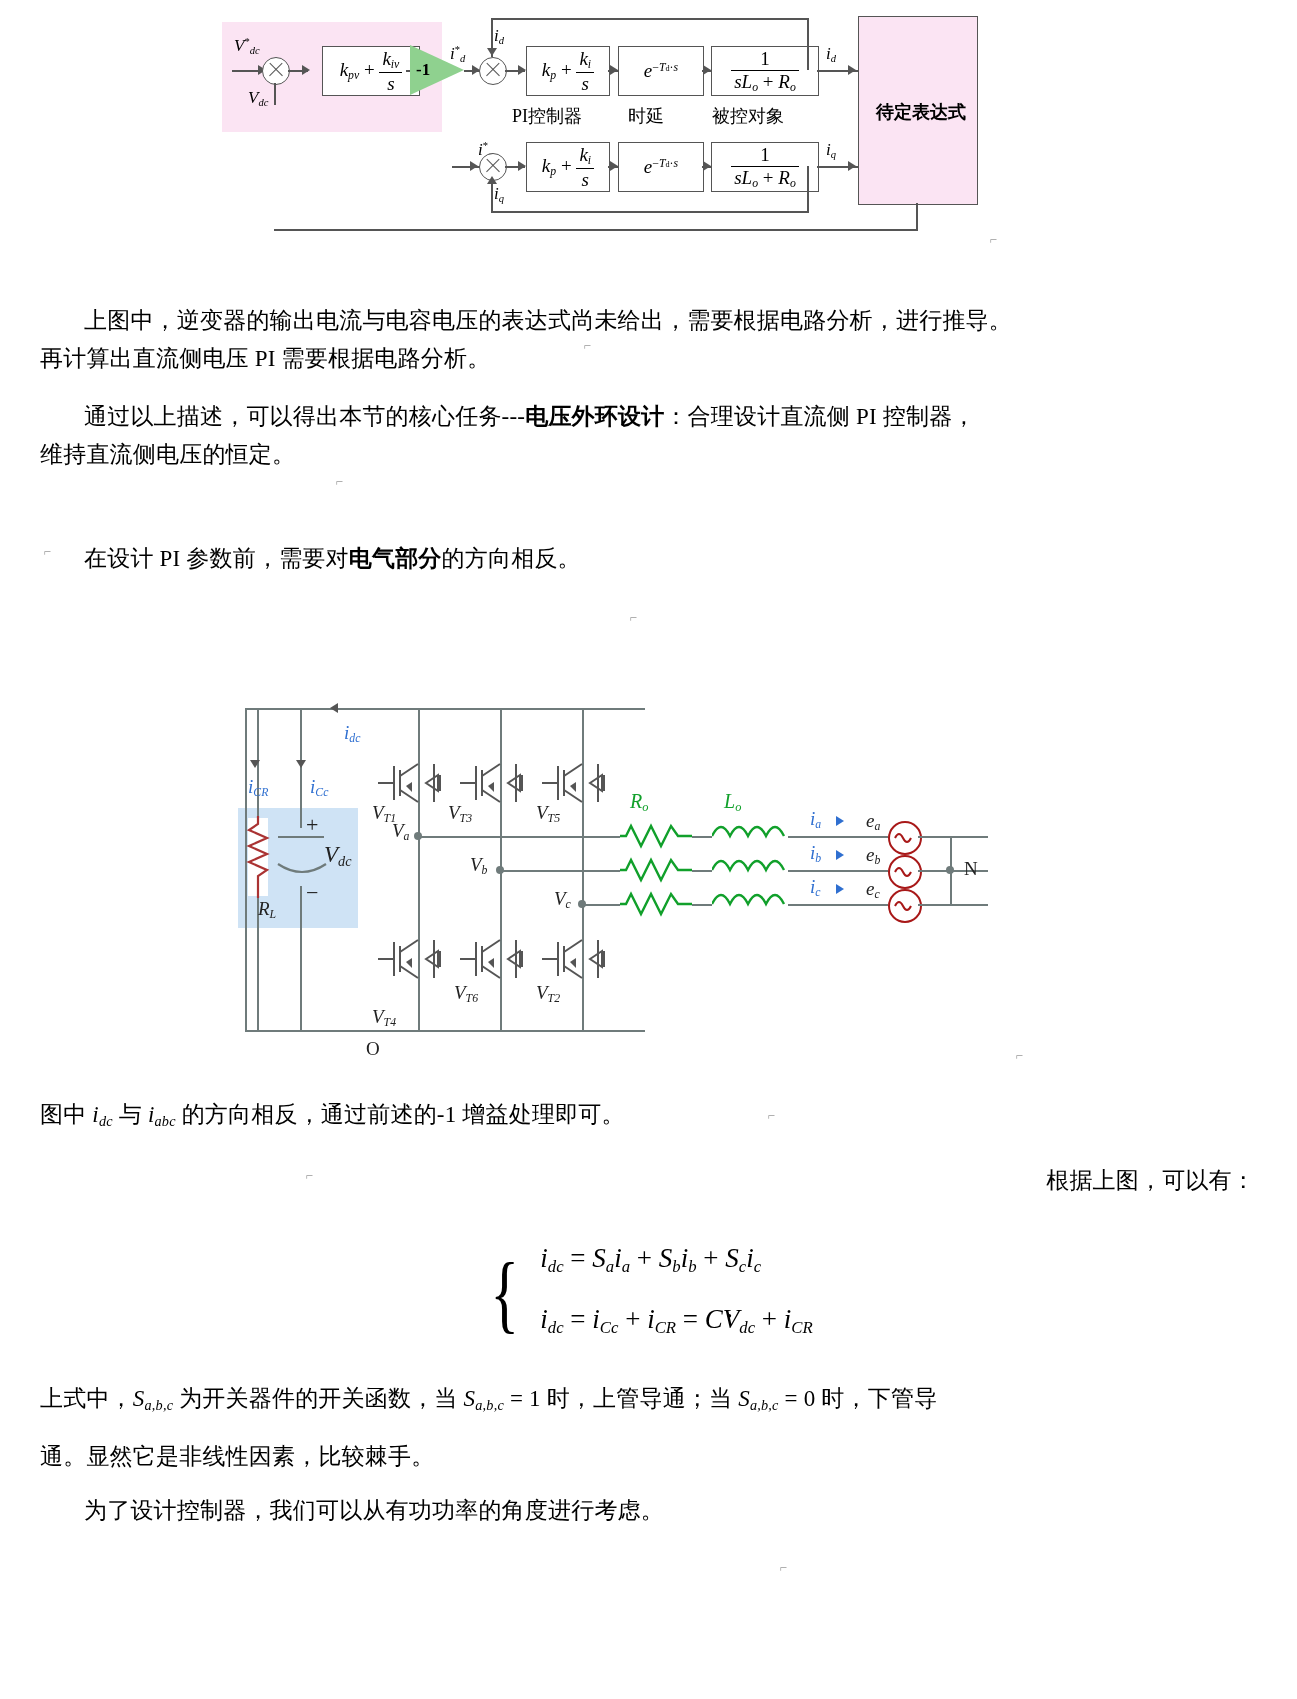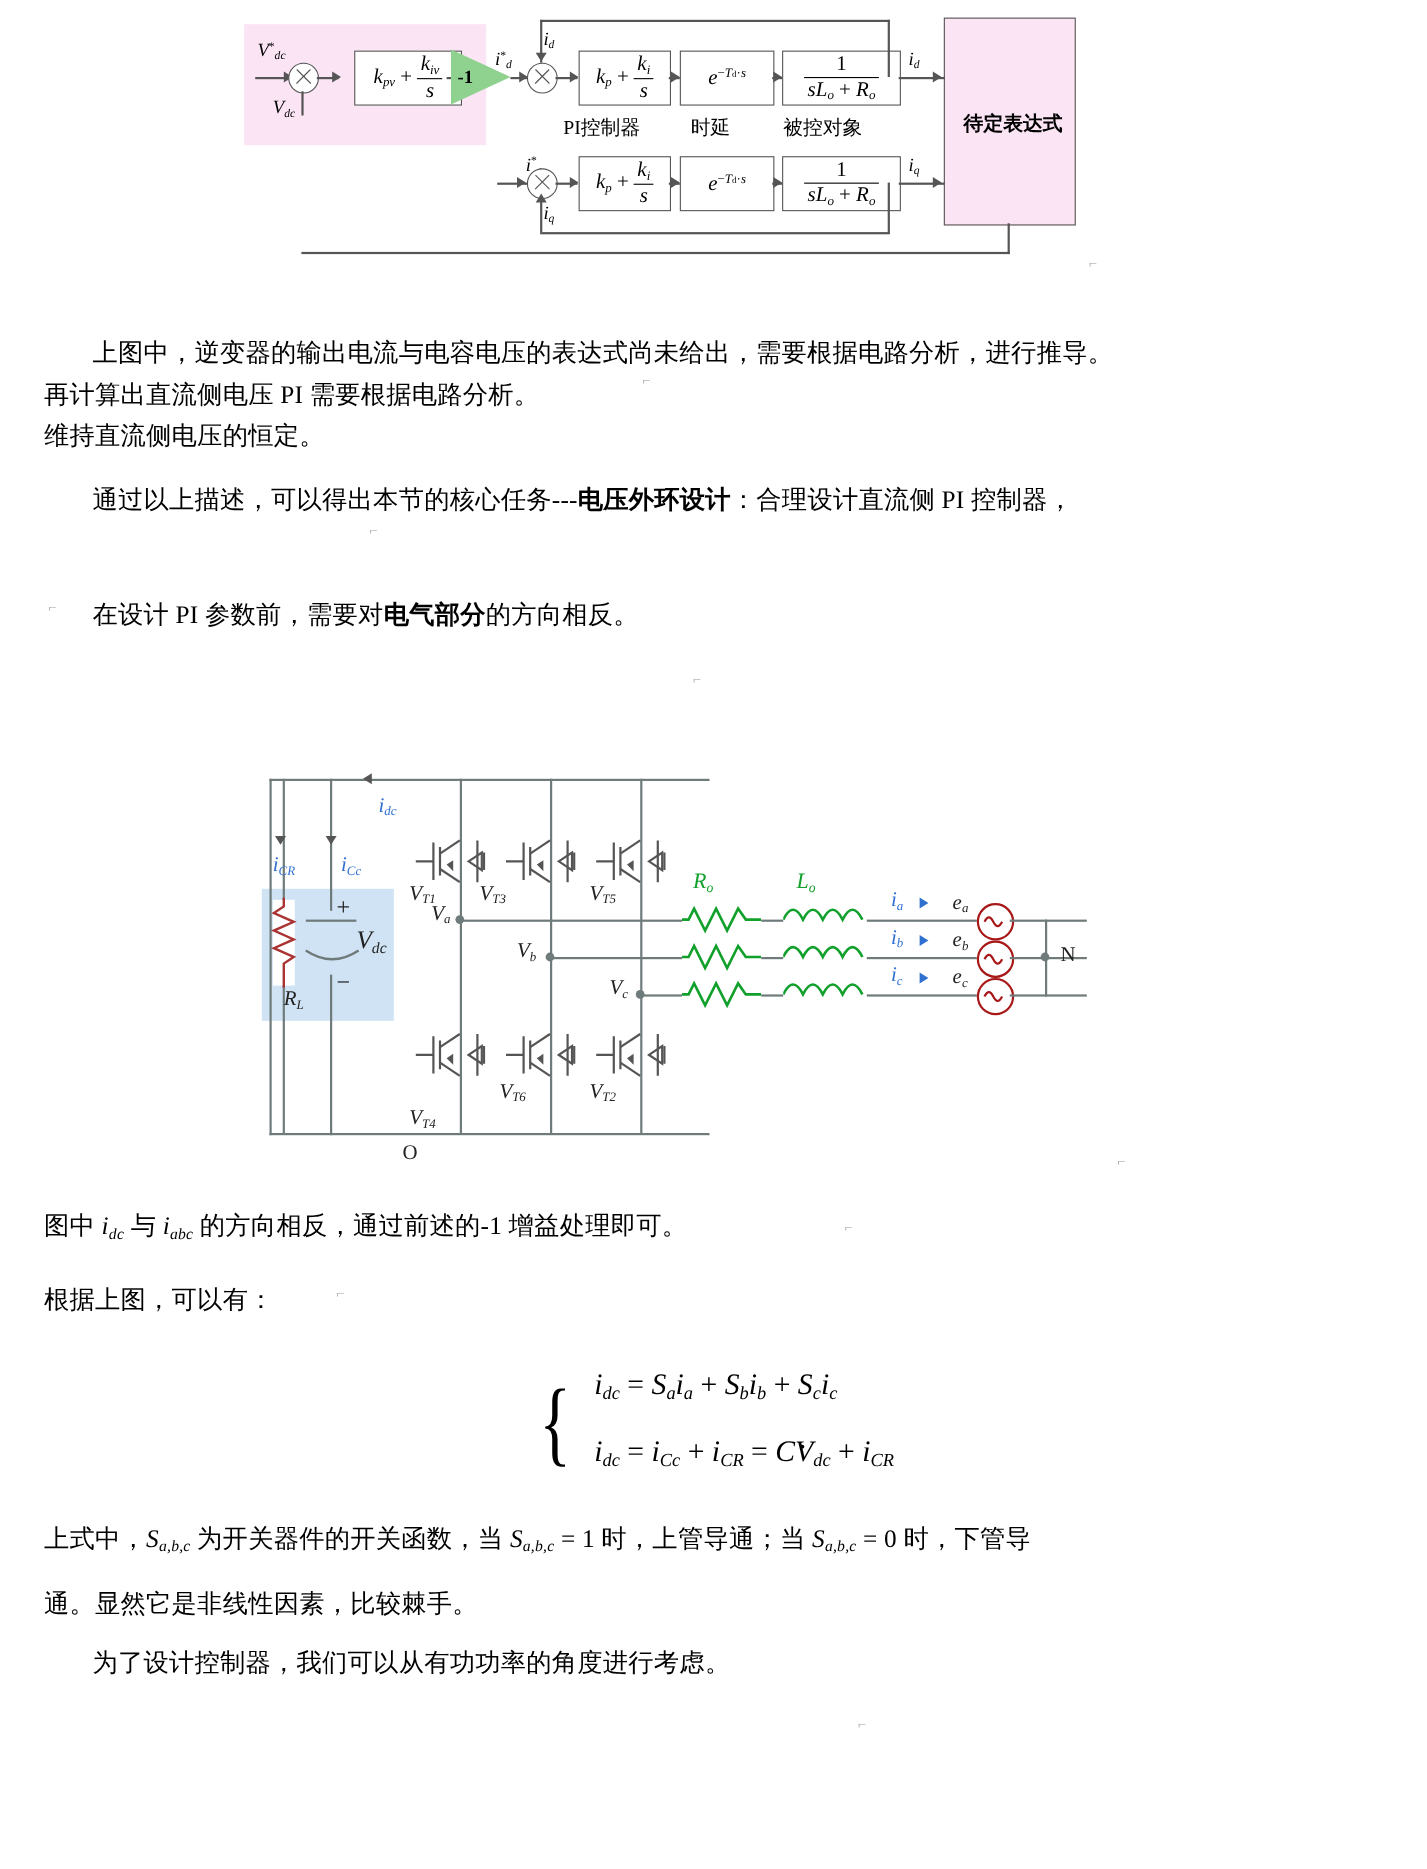--- a/index.html
+++ b/index.html
@@ -284,24 +284,24 @@
     <div class="ln lnv" style="left:807px; top:166px; height:46px;"></div>
     <div class="ln lnh" style="left:491px; top:211px; width:318px;"></div>
 
     <div class="ln lnv" style="left:916px; top:203px; height:28px;"></div>
     <div class="ln lnh" style="left:274px; top:229px; width:644px;"></div>
   </div>
 
   <div style="position:absolute; left:40px; top:258px; width:1215px;margin-top:44px;">
     <div class="para indent">上图中，逆变器的输出电流与电容电压的表达式尚未给出，需要根据电路分析，进行推导。</div>
     <div class="para">再计算出直流侧电压 PI 需要根据电路分析。</div>
-    <div class="para">维持直流侧电压的恒定。</div>
     <div class="para indent" style="margin-top:20px;">
       <span>通过以上描述，可以得出本节的核心任务---</span><span class="bold">电压外环设计</span><span>：合理设计直流侧 PI 控制器，</span>
     </div>
+    <div class="para">维持直流侧电压的恒定。</div>
     <div class="para indent" style="margin-top:66px;">
       <span>在设计 PI 参数前，需要对</span><span class="bold">电气部分</span><span>的方向相反。</span>
     </div>
   </div>
 
   <div class="marknote" style="left:990px; top:232px;">⌐</div>
   <div class="marknote" style="left:584px; top:338px;">⌐</div>
   <div class="marknote" style="left:336px; top:474px;">⌐</div>
   <div class="marknote" style="left:44px; top:544px;">⌐</div>
   <div class="marknote" style="left:630px; top:610px;">⌐</div>
@@ -409,21 +409,21 @@
       <polyline points="24,8 24,34" stroke="#555" stroke-width="2" fill="none"></polyline>
       <polyline points="24,14 42,2" stroke="#555" stroke-width="2" fill="none"></polyline>
       <polyline points="24,28 42,40" stroke="#555" stroke-width="2" fill="none"></polyline>
       <polygon points="30,24 36,20 36,30" fill="#555"></polygon>
       <polyline points="58,2 58,40" stroke="#555" stroke-width="2" fill="none"></polyline>
       <polygon points="50,21 62,13 62,29" fill="none" stroke="#555" stroke-width="2"></polygon>
       <polyline points="64,13 64,29" stroke="#555" stroke-width="2"></polyline>
     </svg>
 
     <div class="blklbl" style="left:372px; top:112px;"><span class="mi">V</span><span class="sub">T1</span></div>
-    <div class="blklbl" style="left:436px; top:112px;text-align:right;"><span class="mi">V</span><span class="sub">T3</span></div>
+    <div class="blklbl" style="left:448px; top:112px;text-align:right;"><span class="mi">V</span><span class="sub">T3</span></div>
     <div class="blklbl" style="left:536px; top:112px;"><span class="mi">V</span><span class="sub">T5</span></div>
     <div class="blklbl" style="left:372px; top:292px;margin-top:24px;"><span class="mi">V</span><span class="sub">T4</span></div>
     <div class="blklbl" style="left:454px; top:292px;"><span class="mi">V</span><span class="sub">T6</span></div>
     <div class="blklbl" style="left:536px; top:292px;"><span class="mi">V</span><span class="sub">T2</span></div>
 
     <div class="blklbl" style="left:392px; top:130px;"><span class="mi">V</span><span class="sub">a</span></div>
     <div class="blklbl" style="left:470px; top:164px;"><span class="mi">V</span><span class="sub">b</span></div>
     <div class="blklbl" style="left:554px; top:198px;"><span class="mi">V</span><span class="sub">c</span></div>
     <div class="dot" style="left:414px; top:142px;"></div>
     <div class="dot" style="left:496px; top:176px;"></div>
@@ -493,21 +493,21 @@
     <div class="dot" style="left:946px; top:176px;"></div>
     <div class="blklbl" style="left:964px; top:168px;">N</div>
   </div>
 
   <div class="marknote" style="left:1016px; top:1048px;">⌐</div>
 
   <div style="position:absolute; left:40px; top:1096px; width:1215px;">
     <div class="para">
       图中 <span class="mi">i</span><span class="sub">dc</span> 与 <span class="mi">i</span><span class="sub">abc</span> 的方向相反，通过前述的-1 增益处理即可。
     </div>
-    <div class="para" style="margin-top:22px;">根据上图，可以有：</div>
+    <div class="para" style="margin-top:22px;text-align:right;">根据上图，可以有：</div>
   </div>
   <div class="marknote" style="left:768px; top:1108px;">⌐</div>
   <div class="marknote" style="left:306px; top:1168px;">⌐</div>
 
   <div class="eqwrap" style="position:absolute; left:0; top:1232px;">
     <span class="brace">{</span>
     <span class="eqlines">
       <span class="blk">
         <span class="mi">i</span><span class="sub">dc</span> = <span class="mi">S</span><span class="sub">a</span><span class="mi">i</span><span class="sub">a</span> + <span class="mi">S</span><span class="sub">b</span><span class="mi">i</span><span class="sub">b</span> + <span class="mi">S</span><span class="sub">c</span><span class="mi">i</span><span class="sub">c</span>
       </span>

